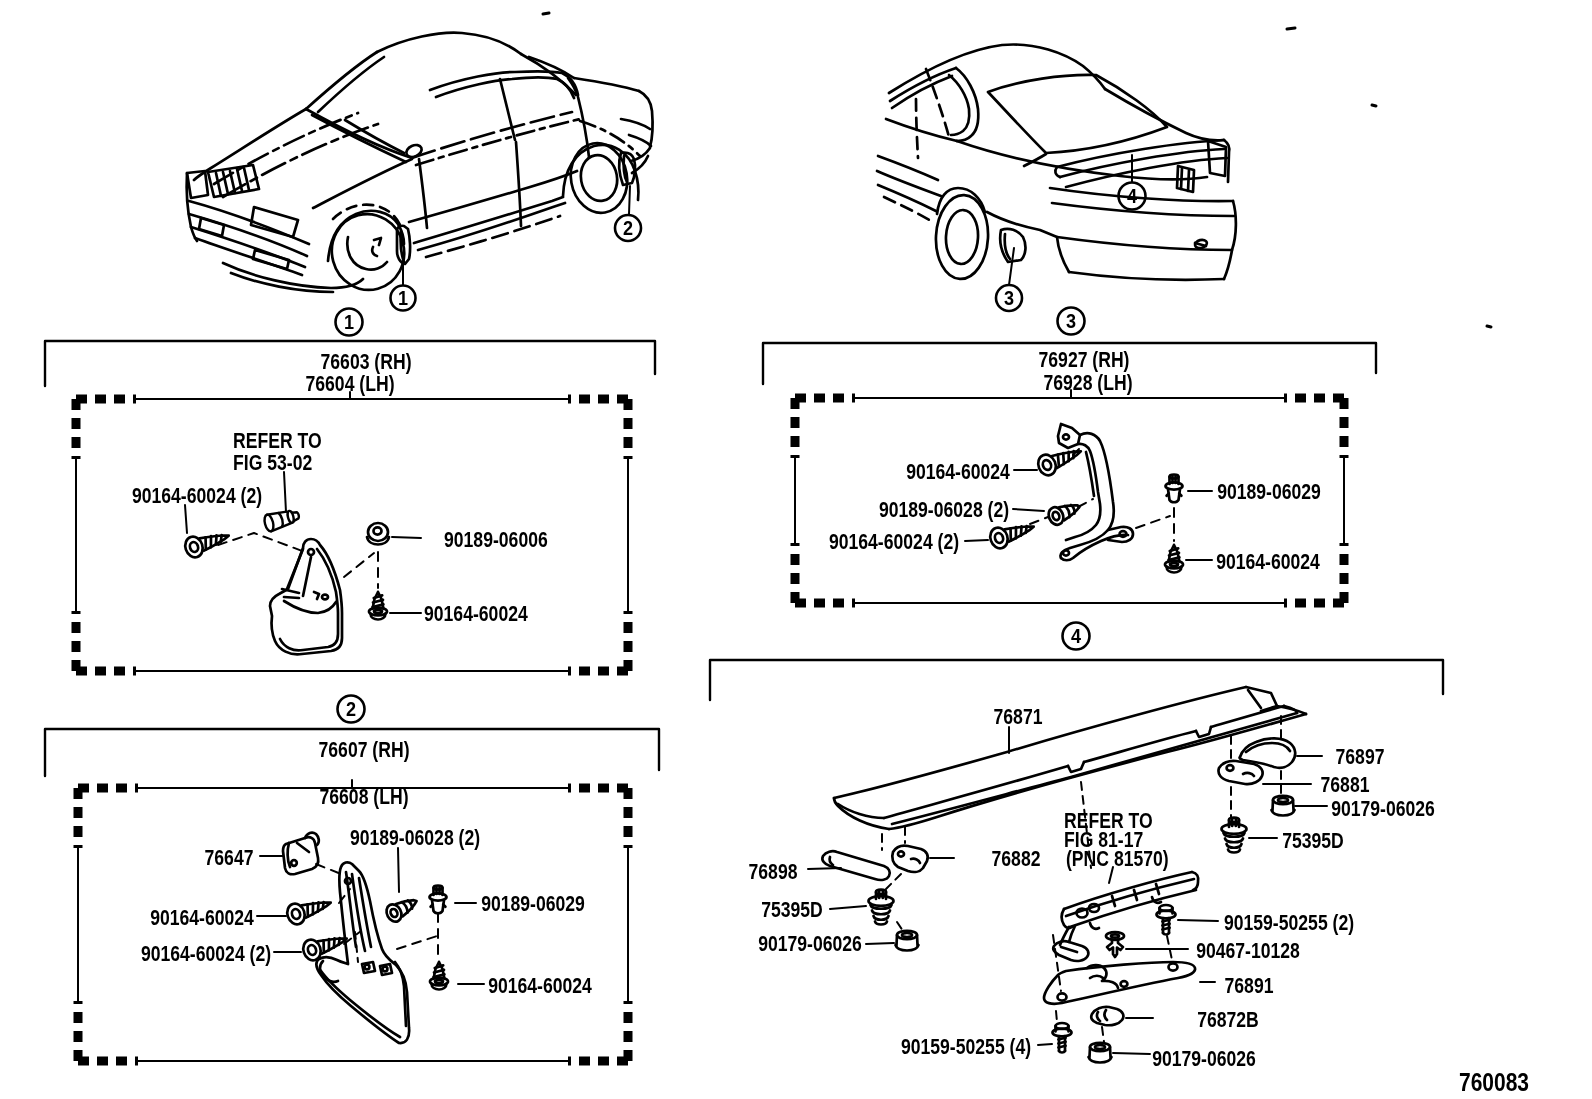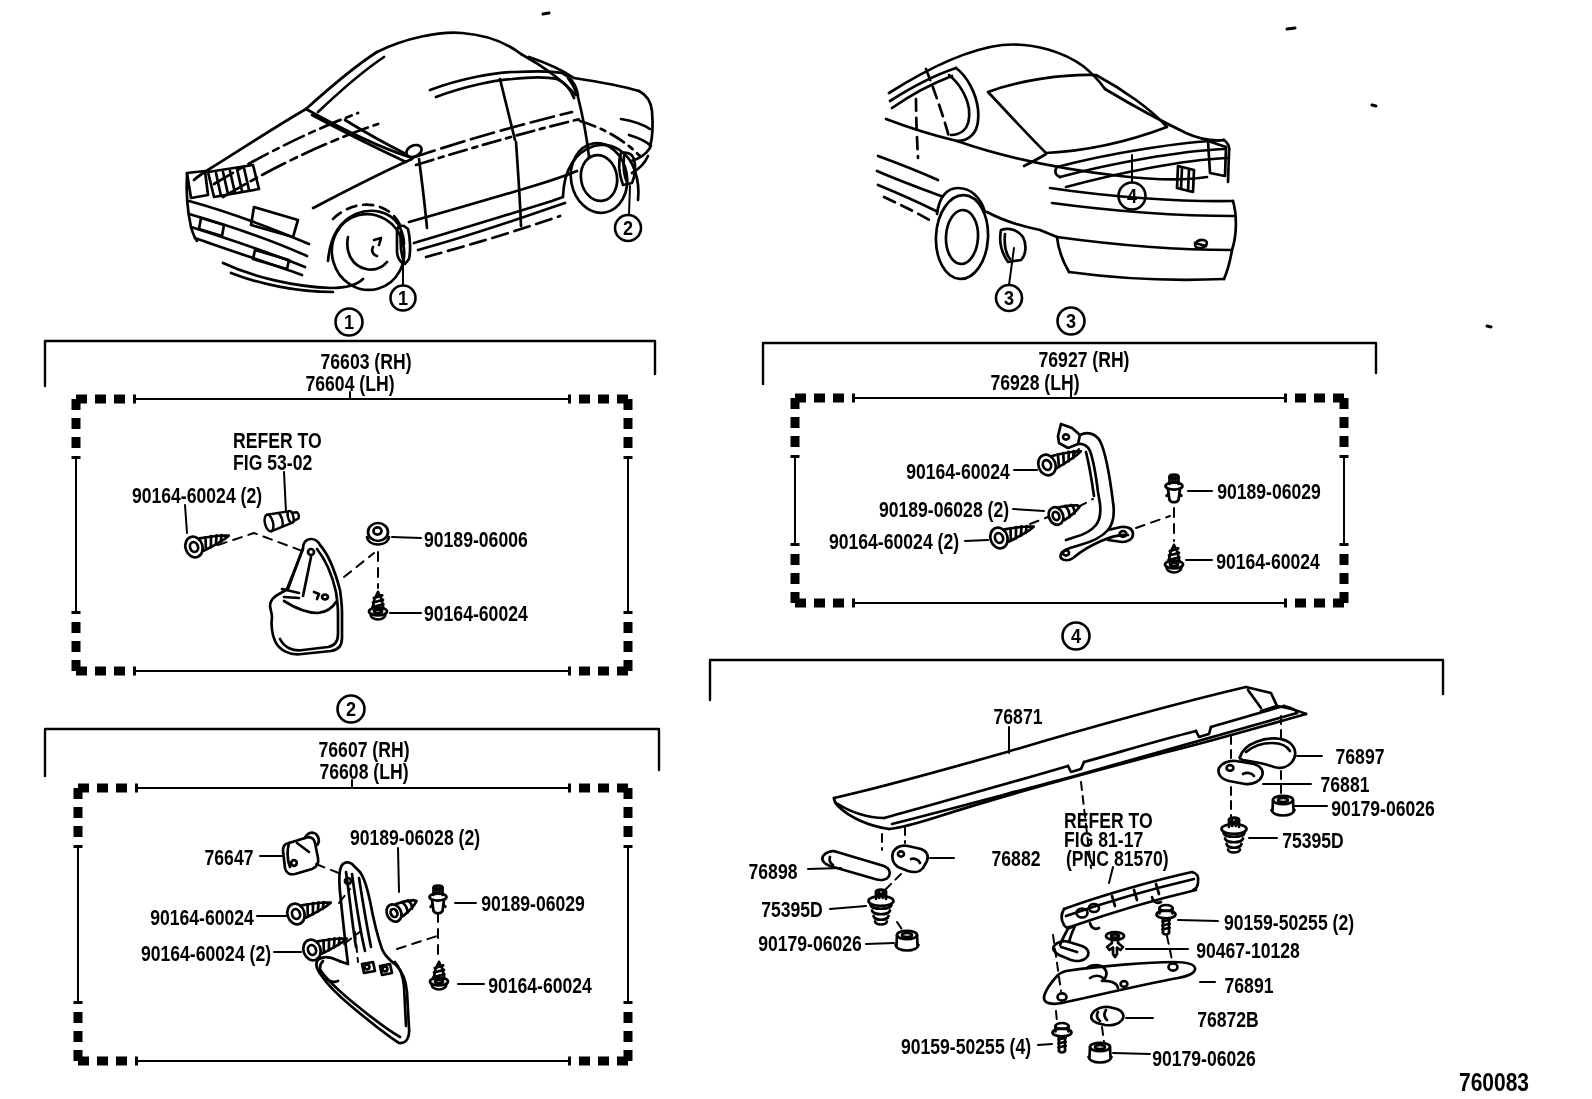--- a/index.html
+++ b/index.html
@@ -545,36 +545,36 @@
 <div class="callout" style="left:628px;top:228px"><span>2</span></div>
 <div class="callout" style="left:1009px;top:298px"><span>3</span></div>
 <div class="callout" style="left:1132px;top:196px"><span>4</span></div>
 
 <div class="callout" style="left:349px;top:322px"><span>1</span></div>
 <div class="lbl" style="left:366px;top:361px"><span>76603 (RH)</span></div>
 <div class="lbl" style="left:350px;top:383px"><span>76604 (LH)</span></div>
 <div class="lbl-l" style="left:233px;top:440px"><span>REFER TO</span></div>
 <div class="lbl-l" style="left:233px;top:462px"><span>FIG 53-02</span></div>
 <div class="lbl" style="left:197px;top:495px"><span>90164-60024 (2)</span></div>
-<div class="lbl-l" style="left:424px;top:539px"><span>90189-06006</span></div>
+<div class="lbl-l" style="left:444px;top:539px"><span>90189-06006</span></div>
 <div class="lbl-l" style="left:424px;top:613px"><span>90164-60024</span></div>
 
 <div class="callout" style="left:351px;top:709px"><span>2</span></div>
 <div class="lbl" style="left:364px;top:749px"><span>76607 (RH)</span></div>
-<div class="lbl" style="left:364px;top:771px"><span>76608 (LH)</span></div>
+<div class="lbl" style="left:364px;top:796px"><span>76608 (LH)</span></div>
 <div class="lbl" style="left:229px;top:857px"><span>76647</span></div>
 <div class="lbl" style="left:415px;top:837px"><span>90189-06028 (2)</span></div>
 <div class="lbl" style="left:202px;top:917px"><span>90164-60024</span></div>
 <div class="lbl" style="left:206px;top:953px"><span>90164-60024 (2)</span></div>
 <div class="lbl" style="left:533px;top:903px"><span>90189-06029</span></div>
 <div class="lbl" style="left:540px;top:985px"><span>90164-60024</span></div>
 
 <div class="callout" style="left:1071px;top:321px"><span>3</span></div>
 <div class="lbl" style="left:1084px;top:359px"><span>76927 (RH)</span></div>
-<div class="lbl" style="left:1035px;top:382px"><span>76928 (LH)</span></div>
+<div class="lbl" style="left:1088px;top:382px"><span>76928 (LH)</span></div>
 <div class="lbl" style="left:958px;top:471px"><span>90164-60024</span></div>
 <div class="lbl" style="left:944px;top:509px"><span>90189-06028 (2)</span></div>
 <div class="lbl" style="left:894px;top:541px"><span>90164-60024 (2)</span></div>
 <div class="lbl" style="left:1269px;top:491px"><span>90189-06029</span></div>
 <div class="lbl" style="left:1268px;top:561px"><span>90164-60024</span></div>
 
 <div class="callout" style="left:1076px;top:636px"><span>4</span></div>
 <div class="lbl" style="left:1018px;top:716px"><span>76871</span></div>
 <div class="lbl" style="left:1360px;top:756px"><span>76897</span></div>
 <div class="lbl" style="left:1345px;top:784px"><span>76881</span></div>

